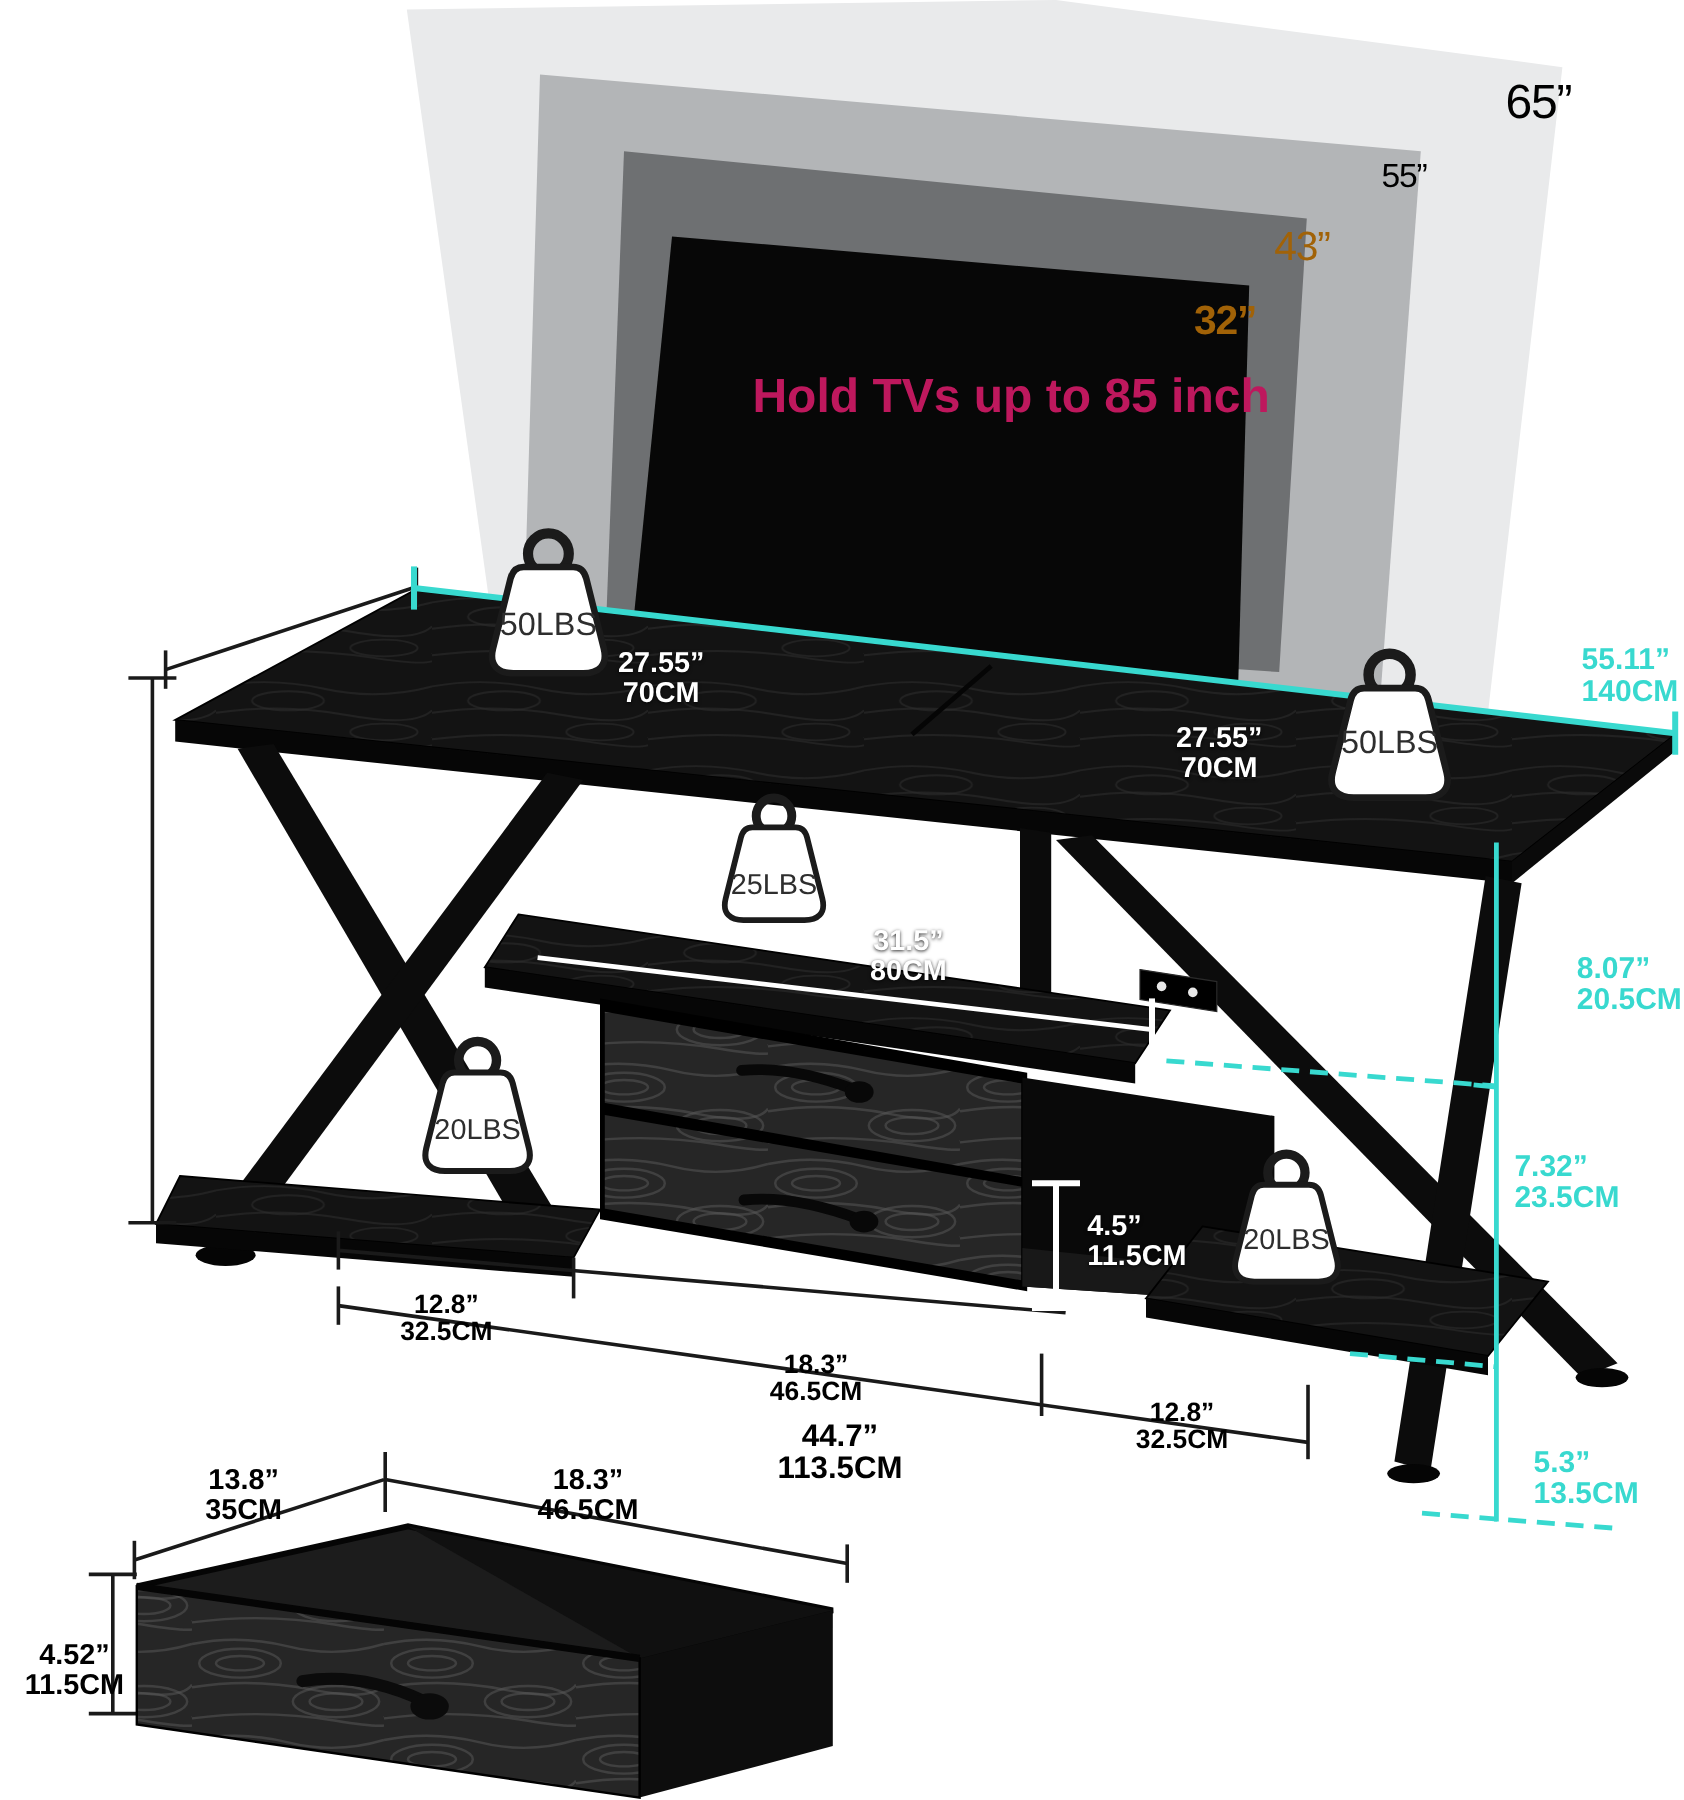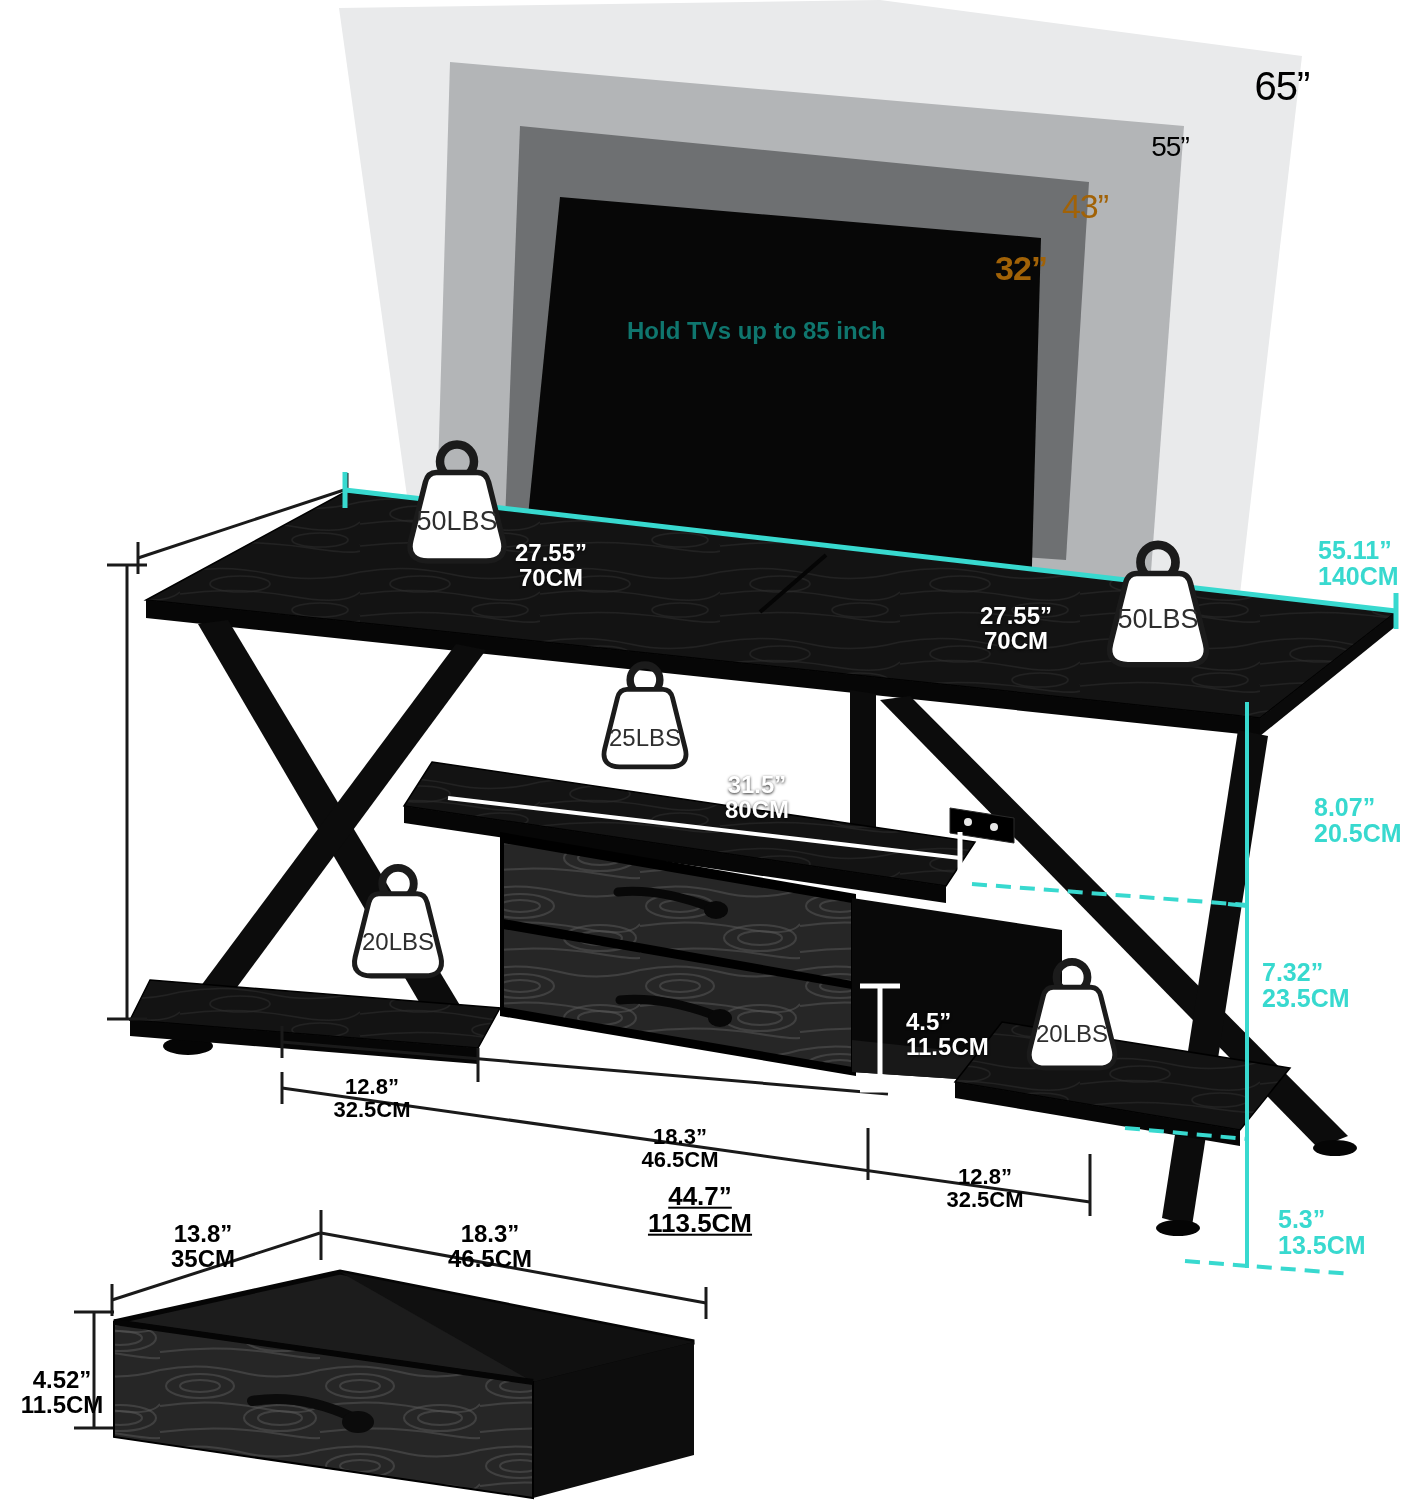--- a/index.html
+++ b/index.html
@@ -6,28 +6,28 @@
   .canvas{
     position:relative;width:1403px;height:1500px;background:#ffffff;overflow:hidden;
     font-family:"Liberation Sans",sans-serif;
   }
   .canvas svg{position:absolute;left:0;top:0;}
   .lbl{position:absolute;white-space:nowrap;}
   .center{transform:translate(-50%,-50%);text-align:center;}
   .lefty{transform:translate(0,-50%);text-align:left;}
   .tvsize{color:#000000;font-weight:400;letter-spacing:-1px;}
   .tvsize.white{color:#a16207;}
-  .hold{color:#0f766e;font-weight:700;font-size:24px;}
+  .hold{color:#be185d;font-weight:700;font-size:40px;}
   .wlabel{color:#2e2e2e;font-weight:400;}
   .dim{font-weight:700;line-height:1.05;font-size:24px;}
   .dim span{display:block;}
   .dim-white{color:#ffffff;text-shadow:0 1px 3px rgba(0,0,0,0.85);}
   .dim-black{color:#000000;font-size:22px;margin-top:22px;}
   .dim-cyan{color:#38d9cf;font-size:25px;}
-  .big{font-size:26px;text-decoration:underline;}
+  .big{font-size:26px;}
 </style>
 </head>
 <body>
 
 <div class="canvas">
 
   <svg width="1403" height="1500" viewBox="0 0 1403 1500">
     <defs>
       <pattern id="grain" width="160" height="80" patternUnits="userSpaceOnUse">
         <rect width="160" height="80" fill="#262626"></rect>

